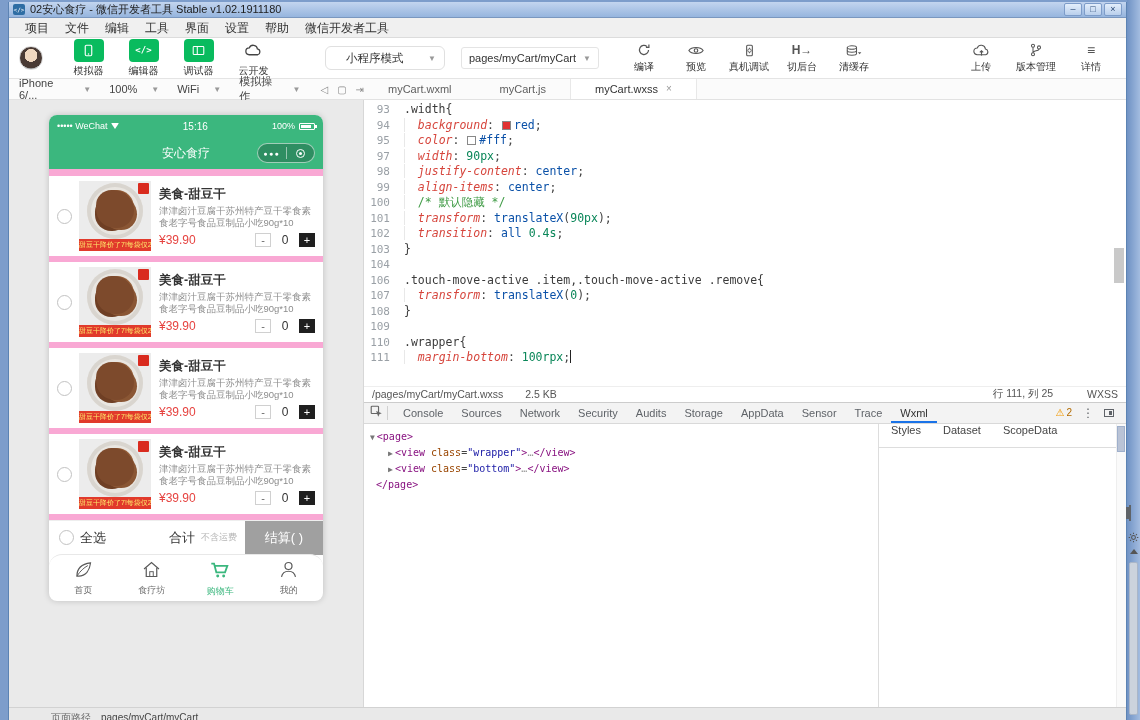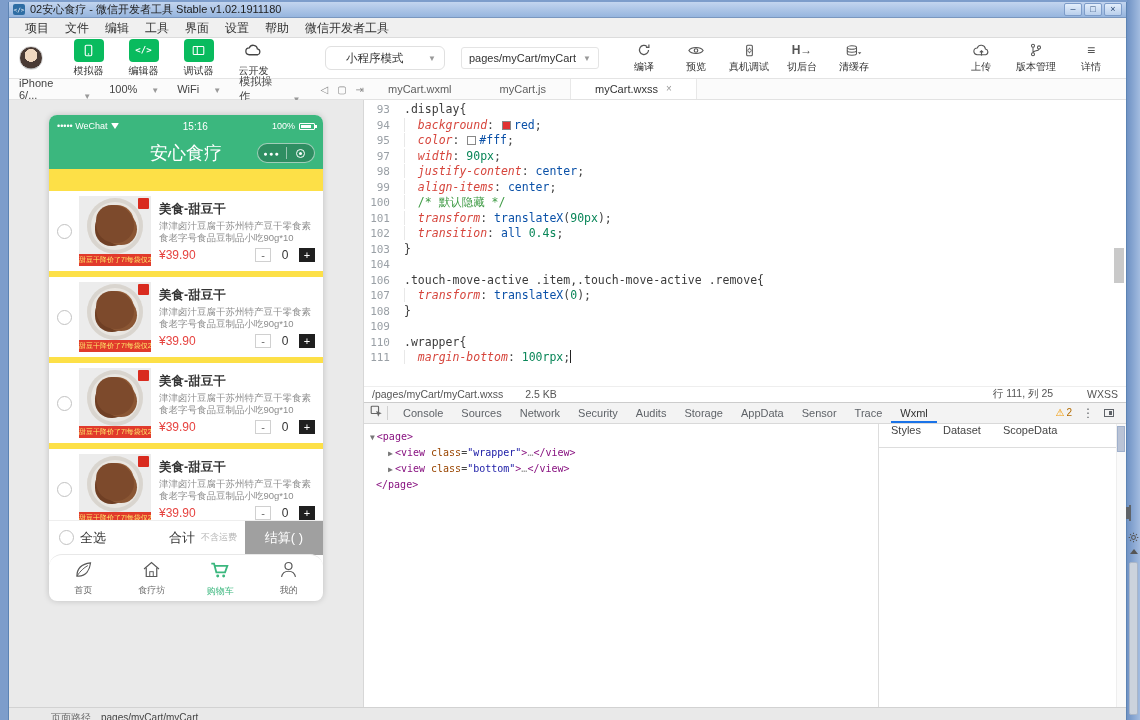--- a/index.html
+++ b/index.html
@@ -32,47 +32,47 @@
   .caret { color:#999; font-size:8px; }
   .abtn { display:flex; flex-direction:column; align-items:center; min-width:38px; cursor:default; }
   .abtn-ic { height:15px; display:flex; align-items:center; }
   .abtn-lb { font-size:10px; color:#333; margin-top:2px; white-space:nowrap; }
   .grp-center { margin-left:26px; gap:14px; }
   .grp-right { gap:16px; margin-right:6px; }
   .spacer { flex:1; }
 
   .subbar { height:21px; background:#fbfbfb; border-bottom:1px solid #e2e2e2; display:flex; flex:none; }
   .sub-left { width:355px; display:flex; align-items:center; padding-left:10px; flex:none; }
-  .dev-sel { display:flex; align-items:flex-end; gap:14px; margin-right:18px; font-size:11px; color:#444; }
+  .dev-sel { display:flex; align-items:center; gap:14px; margin-right:18px; font-size:11px; color:#444; }
   .sub-ics { display:flex; align-items:center; gap:9px; color:#8a8a8a; font-size:10px; margin-left:2px; }
   .sub-tabs { flex:1; display:flex; }
   .etab { padding:0 24px; line-height:20px; font-size:11px; color:#5f5f5f; display:flex; align-items:center; gap:8px; }
   .etab.active { color:#333; background:#fff; border-left:1px solid #e8e8e8; border-right:1px solid #e8e8e8; }
   .etab .x { color:#999; font-size:10px; }
 
   .main { flex:1; display:flex; min-height:0; }
   .sim-panel { width:355px; background:#eaeaea; border-right:1px solid #d7d7d7; flex:none; position:relative; }
 
   
   .phone { position:absolute; left:40px; top:15px; width:274px; height:486px; background:#fff; border-radius:8px; box-shadow:0 0 6px rgba(0,0,0,.18); overflow:hidden; display:flex; flex-direction:column; }
   .p-status { height:22px; background:#3bb77e; color:#fff; display:flex; align-items:center; padding:0 8px; font-size:9px; flex:none; }
   .p-status .mid { flex:1; text-align:center; font-size:10px; }
   .wifi { width:0; height:0; border-left:4px solid transparent; border-right:4px solid transparent; border-top:6px solid #fff; margin-left:3px; border-radius:1px; }
   .batt { width:16px; height:7px; border:1px solid #fff; border-radius:1px; margin-left:4px; position:relative; }
   .batt::before { content:""; position:absolute; left:1px; top:1px; bottom:1px; width:10px; background:#fff; }
   .batt::after { content:""; position:absolute; right:-3px; top:1.5px; width:2px; height:3px; background:#fff; }
   .p-nav { height:32px; background:#3bb77e; color:#fff; display:flex; align-items:center; justify-content:center; position:relative; flex:none; }
-  .p-nav .ttl { font-size:18px; }
+  .p-nav .ttl { font-size:12px; }
   .capsule { position:absolute; right:8px; top:6px; width:58px; height:20px; border-radius:10px; background:rgba(0,0,0,.22); border:1px solid rgba(255,255,255,.55); display:flex; align-items:center; }
   .capsule .dots { flex:1; text-align:center; color:#fff; font-size:7px; letter-spacing:1.5px; }
   .capsule .div { width:1px; height:12px; background:rgba(255,255,255,.5); }
   .capsule .tgt { flex:1; display:flex; align-items:center; justify-content:center; }
   .tgt i { width:9px; height:9px; border:1.5px solid #fff; border-radius:50%; position:relative; }
   .tgt i::after { content:""; position:absolute; left:2px; top:2px; width:3px; height:3px; background:#fff; border-radius:50%; }
-  .p-content { flex:1; background:#fde047; overflow:hidden; padding-top:22px; }
+  .p-content { flex:1; background:#f9a8d4; overflow:hidden; padding-top:7px; }
   .card { height:80px; background:#fff; margin-bottom:6px; display:flex; align-items:center; padding:5px 8px; }
   .radio { width:15px; height:15px; border:1px solid #c2c2c2; border-radius:50%; flex:none; margin-right:7px; }
   .pimg { width:72px; height:70px; background:#ececec; position:relative; flex:none; margin-right:8px; overflow:hidden; }
   .bowl { position:absolute; left:8px; top:2px; width:56px; height:56px; border-radius:50%; background:#e9e6e1; box-shadow:inset 0 0 0 4px #d9d5cf; }
   .food { position:absolute; left:17px; top:9px; width:38px; height:38px; background:#7d4a2c; border-radius:42% 55% 48% 52%; box-shadow:5px 4px 0 -2px #8a5634, -4px 6px 0 -3px #6f3f24, 3px -3px 0 -3px #96603a; }
   .pbadge { position:absolute; right:2px; top:2px; width:11px; height:11px; background:#d92b1f; border-radius:1px; }
   .pbanner { position:absolute; left:0; right:0; bottom:0; height:12px; background:#e13a2c; color:#ffe96b; font-size:7px; line-height:12px; white-space:nowrap; overflow:hidden; transform-origin:left center; }
   .pinfo { flex:1; min-width:0; display:flex; flex-direction:column; }
   .ptitle { font-size:12.5px; font-weight:bold; color:#333; }
   .pdesc { font-size:9.5px; color:#8c8c8c; line-height:1.32; margin-top:2px; height:25px; overflow:hidden; }
@@ -495,21 +495,21 @@
             </div>
           </div>
       </div>
     </div>
 
     <div class="editor-col">
       <div class="code-area" id="code">
         <div class="vscroll">
             <div class="vthumb"></div>
           </div>
-      <div class="code-line"><span class="lnum">93</span><span class="lseg"><span class="tk-sel">.display{</span></span></div>
+      <div class="code-line"><span class="lnum">93</span><span class="lseg"><span class="tk-sel">.width{</span></span></div>
           <div class="code-line"><span class="lnum">94</span><span class="lseg"><span class="tk-ind">  </span><span class="tk-prop">background</span><span class="tk-pln">: </span><span class="tk-swr"></span><span class="tk-val">red</span><span class="tk-pln">;</span></span></div>
           <div class="code-line"><span class="lnum">95</span><span class="lseg"><span class="tk-ind">  </span><span class="tk-prop">color</span><span class="tk-pln">: </span><span class="tk-sww"></span><span class="tk-val">#fff</span><span class="tk-pln">;</span></span></div>
           <div class="code-line"><span class="lnum">97</span><span class="lseg"><span class="tk-ind">  </span><span class="tk-prop">width</span><span class="tk-pln">: </span><span class="tk-num">90px</span><span class="tk-pln">;</span></span></div>
           <div class="code-line"><span class="lnum">98</span><span class="lseg"><span class="tk-ind">  </span><span class="tk-prop">justify-content</span><span class="tk-pln">: </span><span class="tk-val">center</span><span class="tk-pln">;</span></span></div>
           <div class="code-line"><span class="lnum">99</span><span class="lseg"><span class="tk-ind">  </span><span class="tk-prop">align-items</span><span class="tk-pln">: </span><span class="tk-val">center</span><span class="tk-pln">;</span></span></div>
           <div class="code-line"><span class="lnum">100</span><span class="lseg"><span class="tk-ind">  </span><span class="tk-com">/* 默认隐藏 */</span></span></div>
           <div class="code-line"><span class="lnum">101</span><span class="lseg"><span class="tk-ind">  </span><span class="tk-prop">transform</span><span class="tk-pln">: </span><span class="tk-fun">translateX</span><span class="tk-pln">(</span><span class="tk-num">90px</span><span class="tk-pln">);</span></span></div>
           <div class="code-line"><span class="lnum">102</span><span class="lseg"><span class="tk-ind">  </span><span class="tk-prop">transition</span><span class="tk-pln">: </span><span class="tk-val">all</span><span class="tk-pln"> </span><span class="tk-num">0.4s</span><span class="tk-pln">;</span></span></div>
           <div class="code-line"><span class="lnum">103</span><span class="lseg"><span class="tk-sel">}</span></span></div>
           <div class="code-line"><span class="lnum">104</span><span class="lseg"></span></div>

